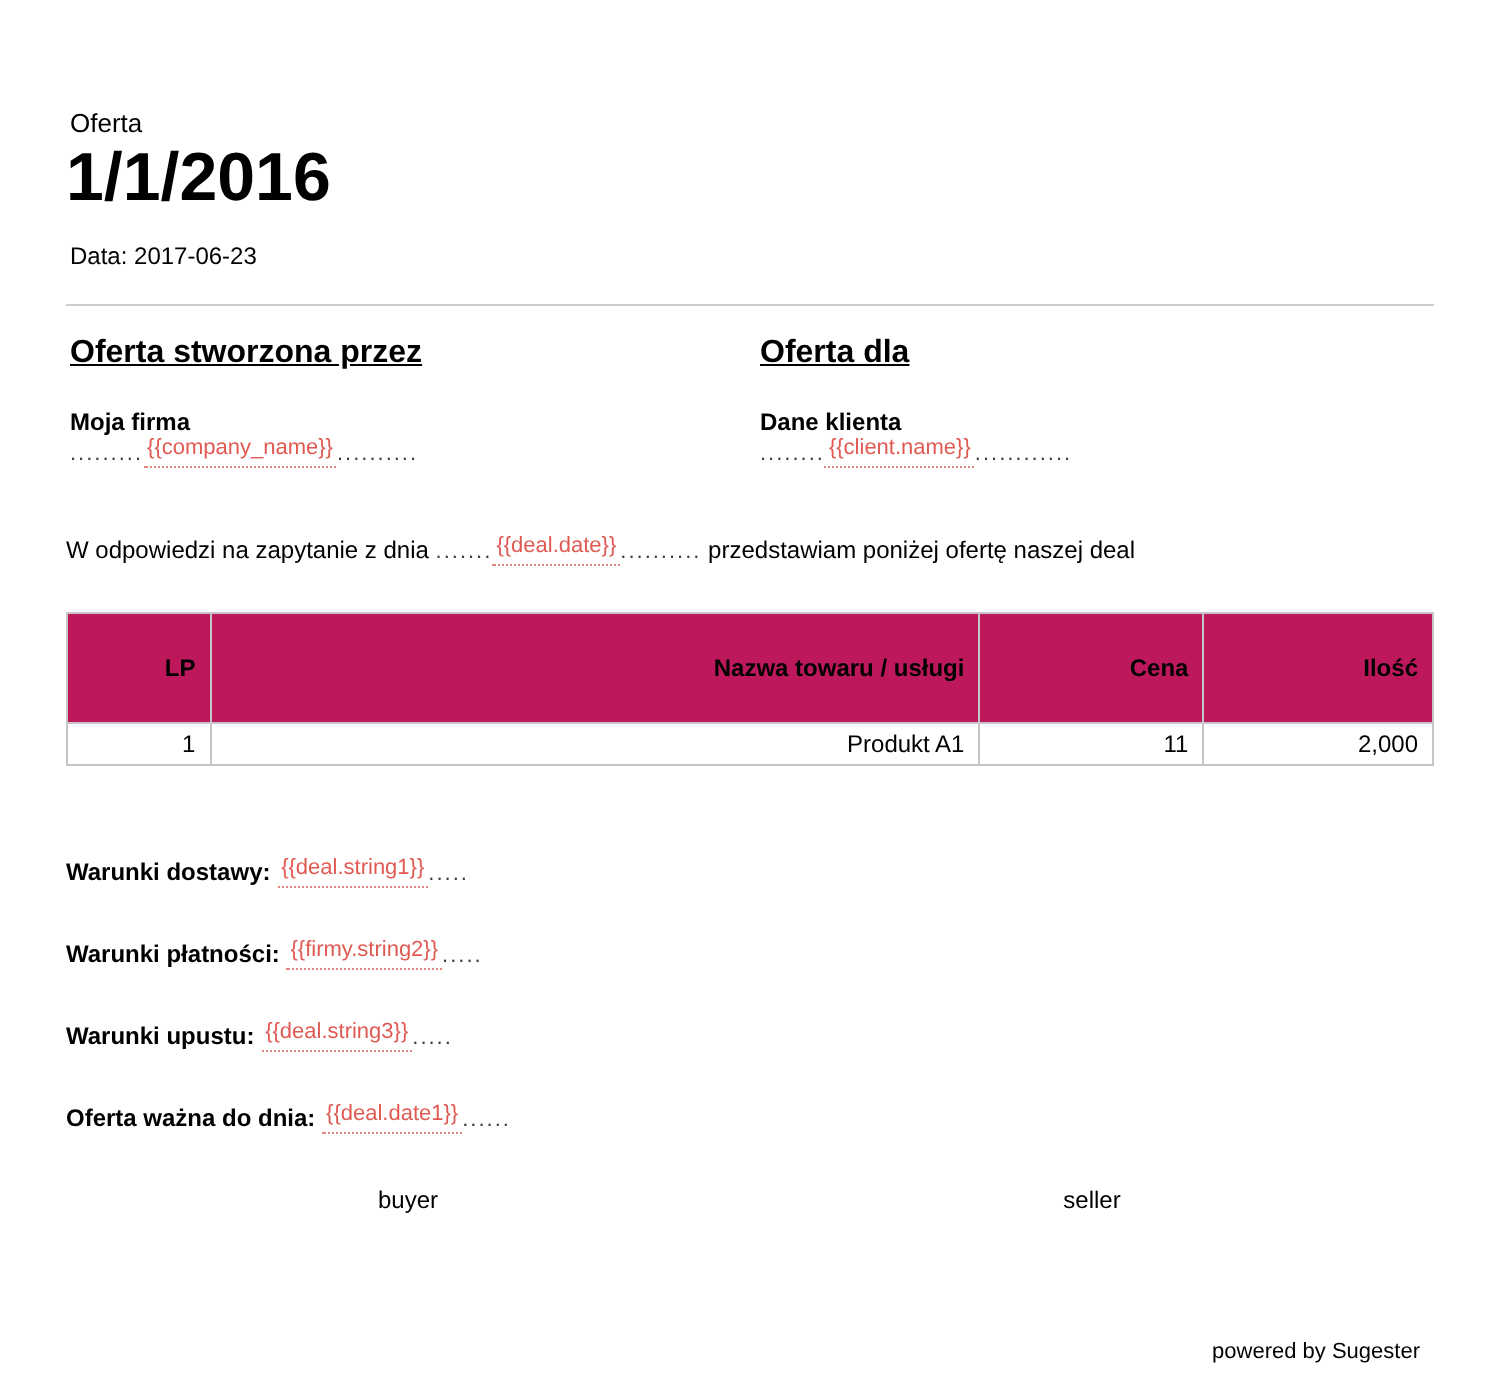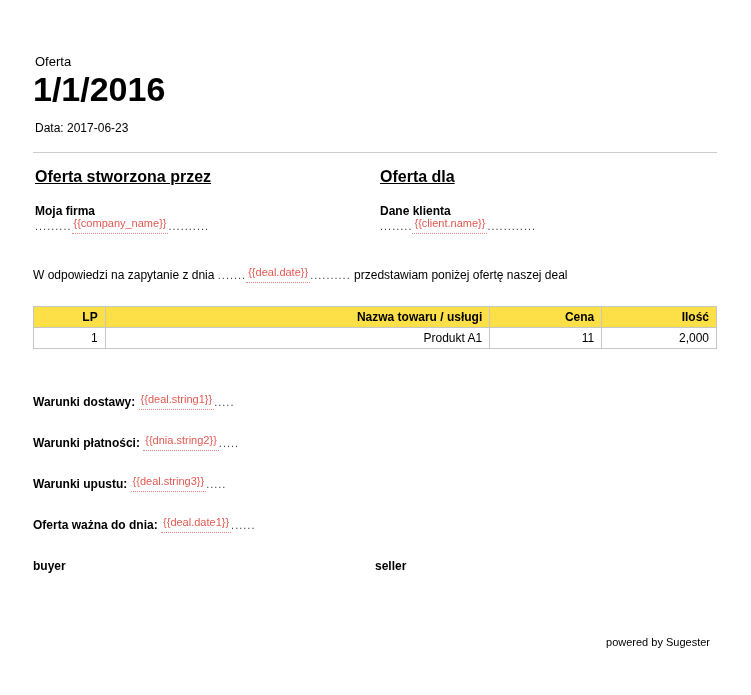--- a/index.html
+++ b/index.html
@@ -34,28 +34,28 @@
 
   .intro { margin: 35px 0 0 0; font-size: 12px; }
 
   table.items { width: 100%; border-collapse: collapse; margin-top: 24px; }
   .items th, .items td {
     border: 1px solid #c6c6c6;
     text-align: right;
     font-size: 12px;
     padding: 3px 7px;
   }
-  .items th { background: #fde047; font-weight: bold; padding: 3px 7px; }
+  .items th { background: #be185d; font-weight: bold; padding: 20px 7px; }
 
   .terms { margin-top: 46px; }
   .term  { margin-bottom: 27px; }
   .term-label { font-weight: bold; font-size: 12px; }
 
   .signatures { display: flex; width: 100%; margin-top: 11px; }
-  .sig-cell { width: 50%; text-align: left; font-size: 12px; font-weight: bold; }
+  .sig-cell { width: 50%; text-align: center; font-size: 12px; }
 
   .footer { margin-top: 63px; text-align: right; padding-right: 7px; font-size: 11px; }
 </style>
 </head>
 <body>
 
 <div class="doc">
 
   <div class="title-label">Oferta</div>
   <div class="title-big">1/1/2016</div>
@@ -98,21 +98,21 @@
         <td>1</td>
         <td>Produkt A1</td>
         <td>11</td>
         <td>2,000</td>
       </tr>
     </tbody>
   </table>
 
   <div class="terms">
     <div class="term"><span class="term-label">Warunki dostawy:</span> <span class="ph-u"><span class="ph-token">{{deal.string1}}</span></span><span class="ph-dots">.....</span></div>
-    <div class="term"><span class="term-label">Warunki płatności:</span> <span class="ph-u"><span class="ph-token">{{dnia.string2}}</span></span><span class="ph-dots">.....</span></div>
+    <div class="term"><span class="term-label">Warunki płatności:</span> <span class="ph-u"><span class="ph-token">{{firmy.string2}}</span></span><span class="ph-dots">.....</span></div>
     <div class="term"><span class="term-label">Warunki upustu:</span> <span class="ph-u"><span class="ph-token">{{deal.string3}}</span></span><span class="ph-dots">.....</span></div>
     <div class="term"><span class="term-label">Oferta ważna do dnia:</span> <span class="ph-u"><span class="ph-token">{{deal.date1}}</span></span><span class="ph-dots">......</span></div>
   </div>
 
   <div class="signatures">
     <div class="sig-cell">buyer</div>
     <div class="sig-cell">seller</div>
   </div>
 
   <div class="footer">powered by Sugester</div>

